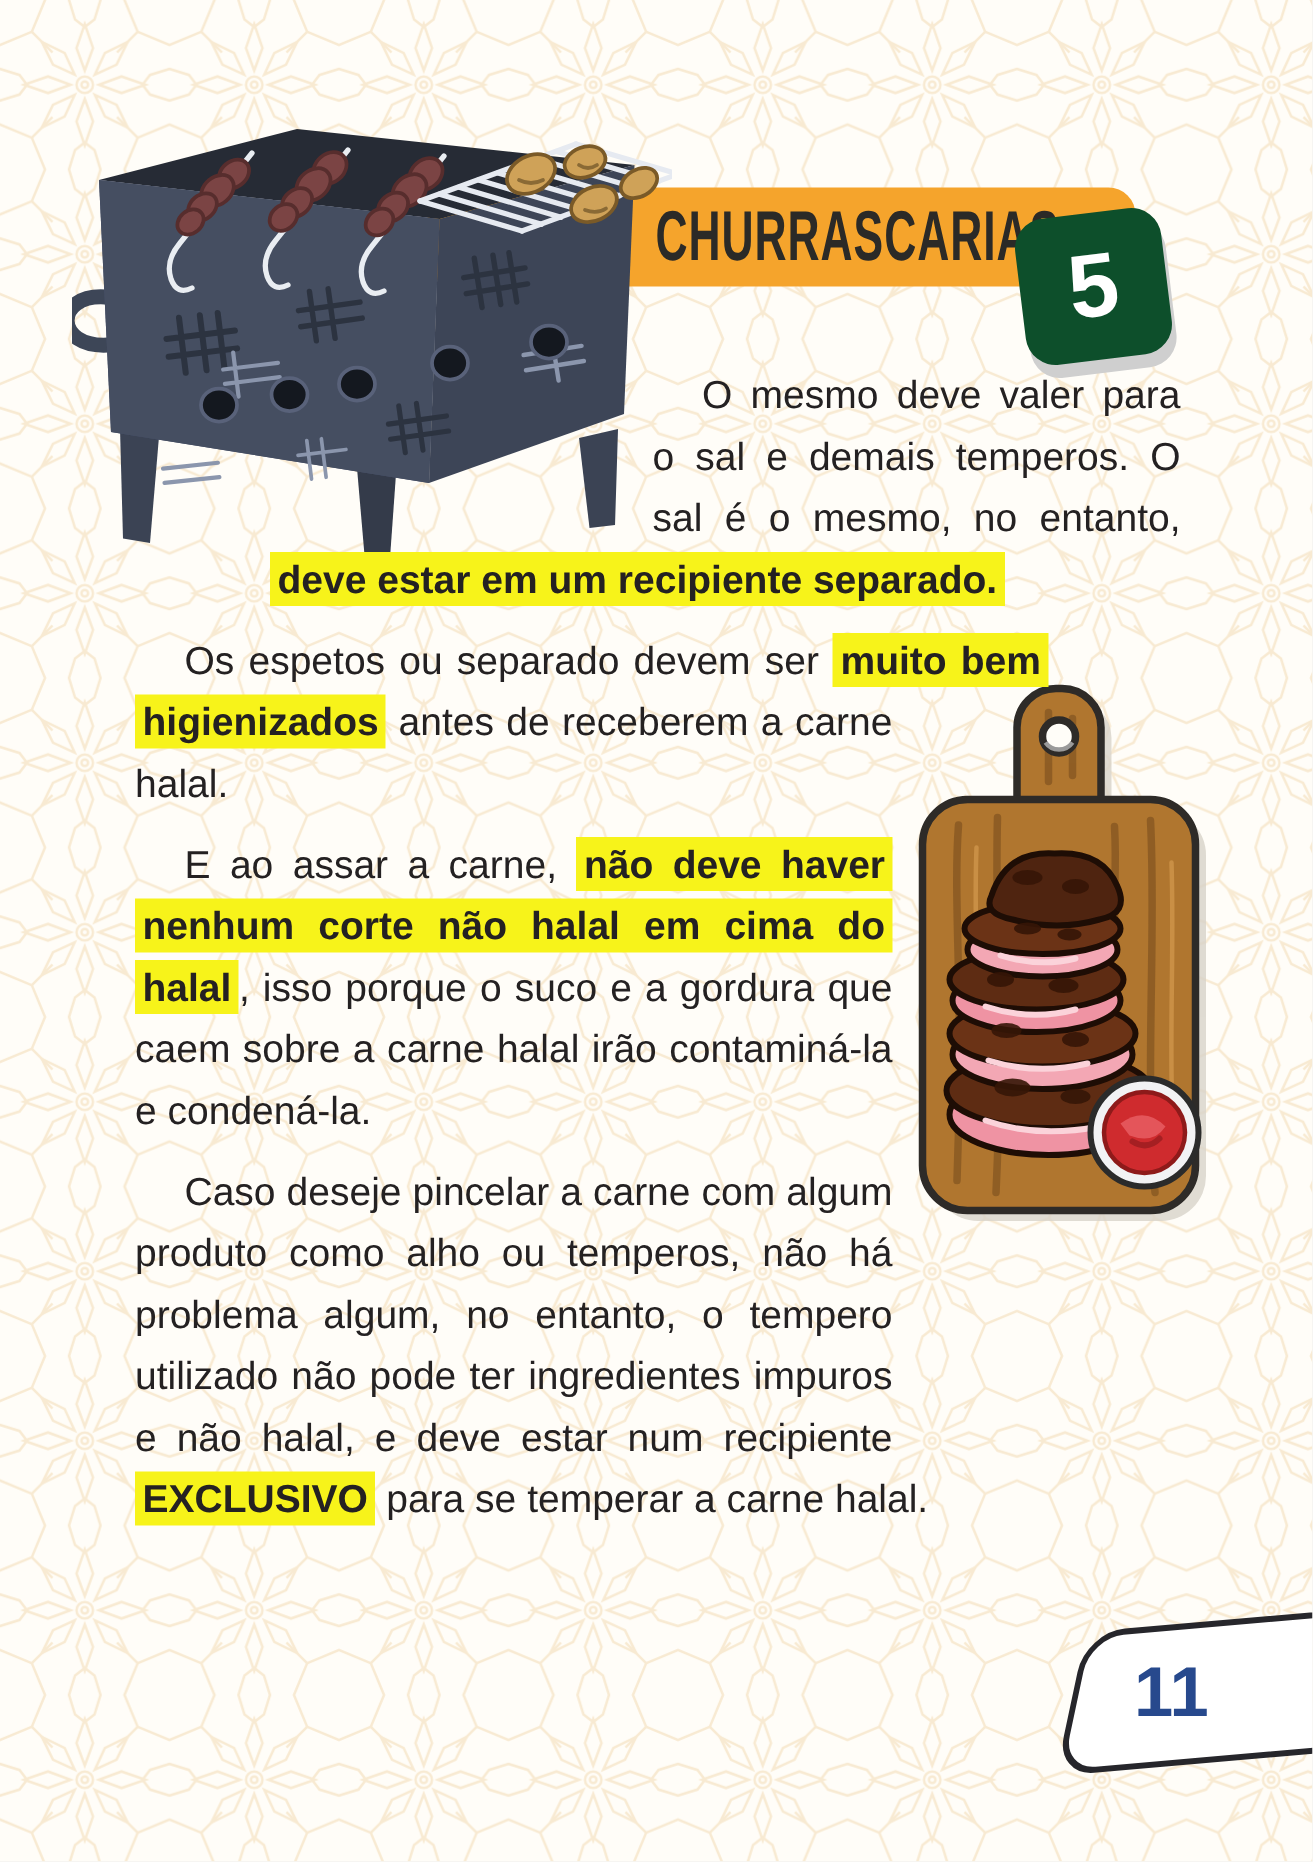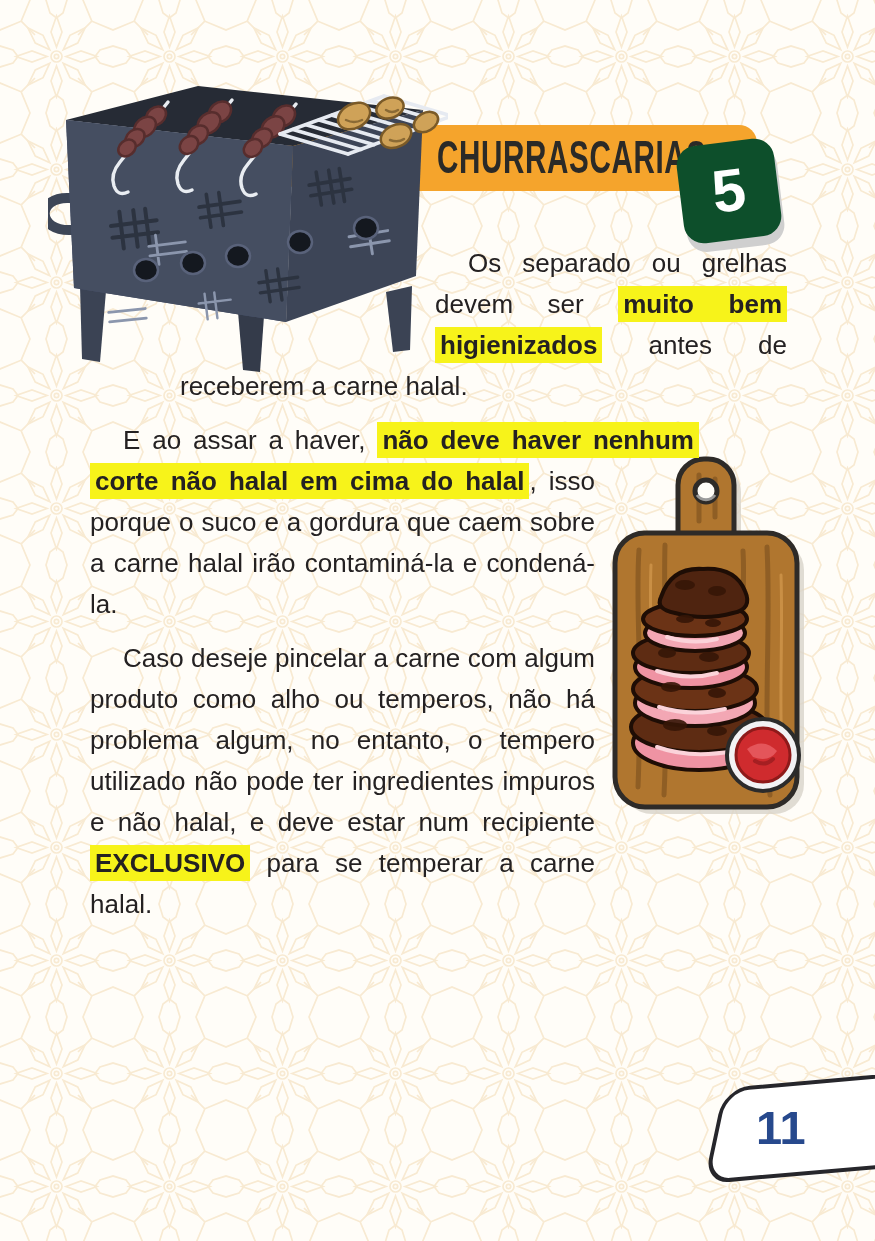--- a/index.html
+++ b/index.html
@@ -240,24 +240,25 @@
     </svg>
   </div>
 
   <div class="content">
     <div class="fl-grill-a"></div>
     <div class="fl-grill-b"></div>
     <div class="fl-badge"></div>
     <div class="fl-board"></div>
 
 
-
-    <p><span>Os separado ou grelhas devem ser </span><mark class="hl">muito bem higienizados</mark><span> antes de receberem a carne halal.</span></p>
-
-    <p><span>E ao assar a haver, </span><mark class="hl">não deve haver nenhum corte não halal em cima do halal</mark><span>, isso porque o suco e a gordura que caem sobre a carne halal irão contaminá-la e condená-la.</span></p>
+    <p><span>O mesmo deve valer para o sal e demais temperos. O sal é o mesmo, no entanto, </span><mark class="hl">deve estar em um recipiente separado.</mark></p>
+
+    <p><span>Os espetos ou separado devem ser </span><mark class="hl">muito bem higienizados</mark><span> antes de receberem a carne halal.</span></p>
+
+    <p><span>E ao assar a carne, </span><mark class="hl">não deve haver nenhum corte não halal em cima do halal</mark><span>, isso porque o suco e a gordura que caem sobre a carne halal irão contaminá-la e condená-la.</span></p>
 
     <p><span>Caso deseje pincelar a carne com algum produto como alho ou temperos, não há problema algum, no entanto, o tempero utilizado não pode ter ingre­dientes impuros e não halal, e deve estar num reci­piente </span><mark class="hl">EXCLUSIVO</mark><span> para se temperar a carne halal.</span></p>
   </div>
 
   <div class="page-tab">
     <span>11</span>
   </div>
 
 </div>
 

